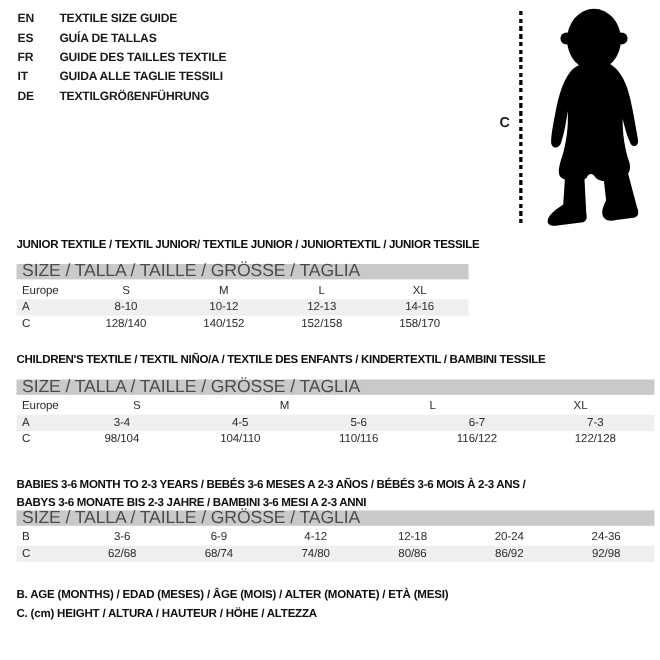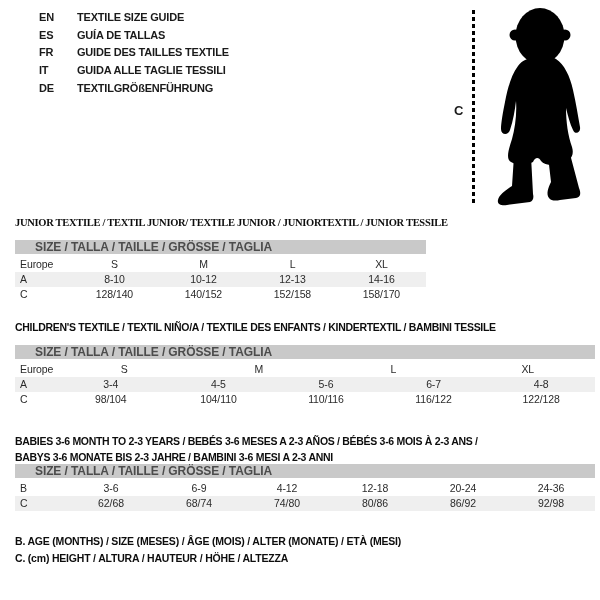--- a/index.html
+++ b/index.html
@@ -1,43 +1,43 @@
 <!DOCTYPE html>
 <html style="--bar: #c9c9c9; --stripe: #efefef;"><head>
 <meta charset="utf-8">
 <style>
   html,body{margin:0;padding:0;background:#fff;}
   #canvas{
     position:relative;width:600px;height:600px;background:#fff;overflow:hidden;
     font-family:"Liberation Sans","DejaVu Sans",sans-serif;color:#1a1a1a;
   }
   
-  .lang-block{position:absolute;left:39px;top:8px;}
+  .lang-block{position:absolute;left:16px;top:8px;}
   .lang-row{display:flex;height:17.8px;align-items:center;}
   .lang-code{width:38px;font-size:11px;font-weight:700;letter-spacing:-0.2px;}
   .lang-label{font-size:11px;font-weight:700;letter-spacing:-0.2px;}
   
   .figure{position:absolute;left:450px;top:6px;width:146px;height:206px;}
   .c-label{position:absolute;left:4px;top:97px;font-size:13px;font-weight:700;}
   .dash-line{position:absolute;left:22px;top:4px;width:3px;height:196px;
     background-image:repeating-linear-gradient(to bottom,#000 0 4px,transparent 4px 7px);}
   .baby-svg{position:absolute;left:36px;top:0;width:108px;height:204px;}
   
   .sec-title{position:absolute;left:15px;font-size:10.5px;font-weight:700;
     letter-spacing:-0.3px;line-height:15.5px;color:#0d0d0d;white-space:nowrap;}
-  .t1-title{top:215px;font-family:Liberation Serif, serif;}
+  .t1-title{top:215px;}
   .t2-title{top:320px;}
   .t3-title{top:434px;}
   
   .stable{position:absolute;left:15px;}
   .t1{top:240px;width:411px;}
   .t2{top:345px;width:580px;}
   .t3{top:464px;width:580px;}
   .size-bar{height:14px;line-height:14.5px;background:var(--bar,#c9c9c9);
-    font-size:12px;font-weight:700;color:#4c4c4c;padding-left:20px;
+    font-size:16px;font-weight:400;color:#4c4c4c;padding-left:5px;
     letter-spacing:-0.1px;margin-bottom:3px;}
   .trow{display:flex;height:15px;line-height:15.5px;font-size:10.5px;
     color:#2b2b2b;letter-spacing:-0.1px;}
   .trow:nth-child(even){background:var(--stripe,#efefef);}
   .tcell{flex:1 1 0;text-align:center;}
   .tcell.label{flex:0 0 auto;text-align:left;padding-left:5px;}
   .t1 .tcell.label{width:50px;}
   .t2 .tcell.label{width:37px;}
   .t3 .tcell.label{width:47px;}
   
@@ -157,21 +157,21 @@
           <div class="tcell">M</div>
           <div class="tcell">L</div>
           <div class="tcell">XL</div>
         </div>
         <div class="trow">
           <div class="tcell label">A</div>
           <div class="tcell">3-4</div>
           <div class="tcell">4-5</div>
           <div class="tcell">5-6</div>
           <div class="tcell">6-7</div>
-          <div class="tcell">4-8</div>
+          <div class="tcell">7-3</div>
         </div>
         <div class="trow">
           <div class="tcell label">C</div>
           <div class="tcell">98/104</div>
           <div class="tcell">104/110</div>
           <div class="tcell">110/116</div>
           <div class="tcell">116/122</div>
           <div class="tcell">122/128</div>
         </div>
       </div>
@@ -199,17 +199,17 @@
           <div class="tcell">68/74</div>
           <div class="tcell">74/80</div>
           <div class="tcell">80/86</div>
           <div class="tcell">86/92</div>
           <div class="tcell">92/98</div>
         </div>
       </div>
   </div>
 
   <div class="footnotes">
-    <div class="footnote">B. AGE (MONTHS) / SIZE (MESES) / ÂGE (MOIS) / ALTER (MONATE) / ETÀ (MESI)</div>
+    <div class="footnote">B. AGE (MONTHS) / EDAD (MESES) / ÂGE (MOIS) / ALTER (MONATE) / ETÀ (MESI)</div>
     <div class="footnote">C. (cm) HEIGHT / ALTURA / HAUTEUR / HÖHE / ALTEZZA</div>
   </div>
 
 </div>
 
 </body></html>

